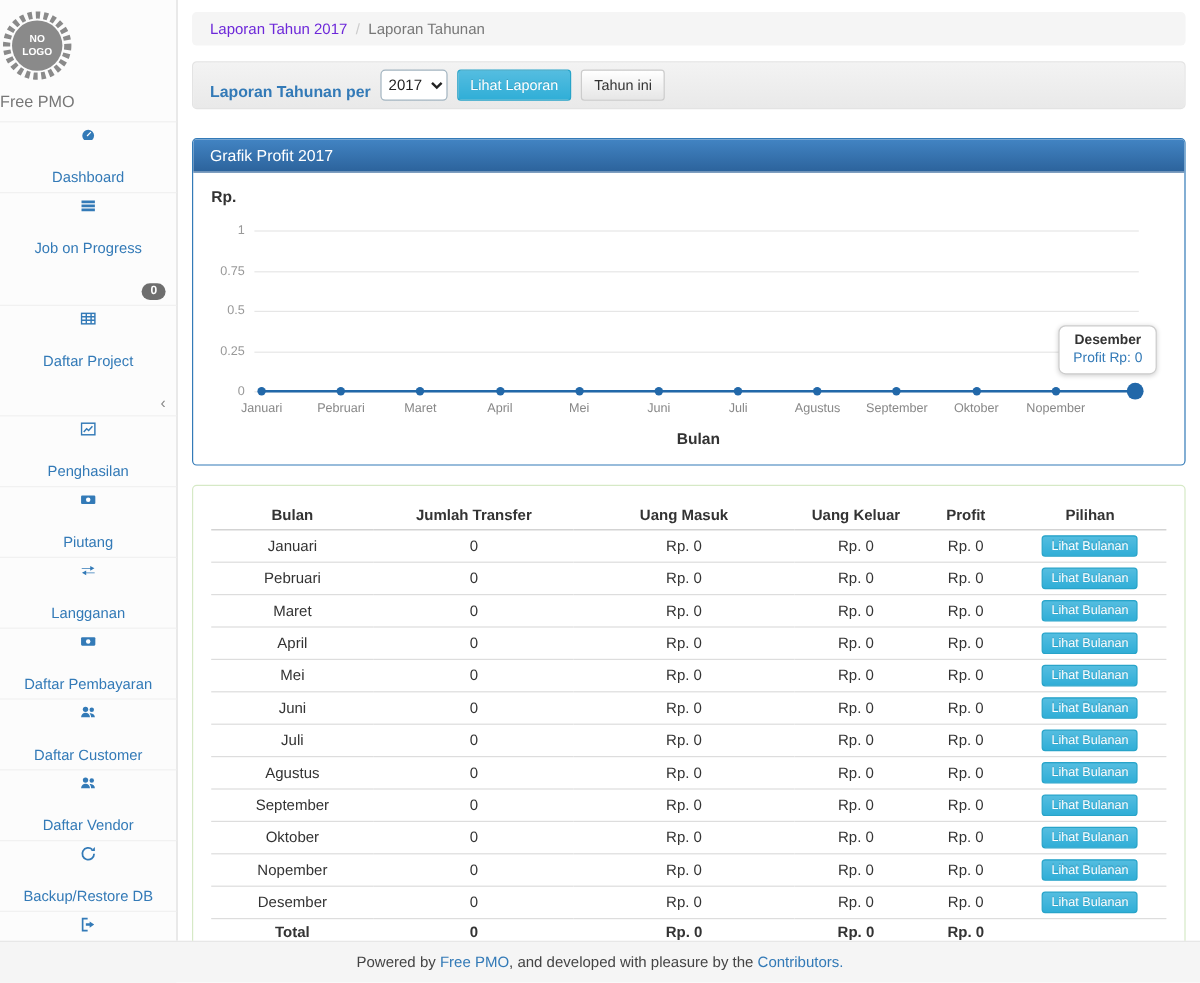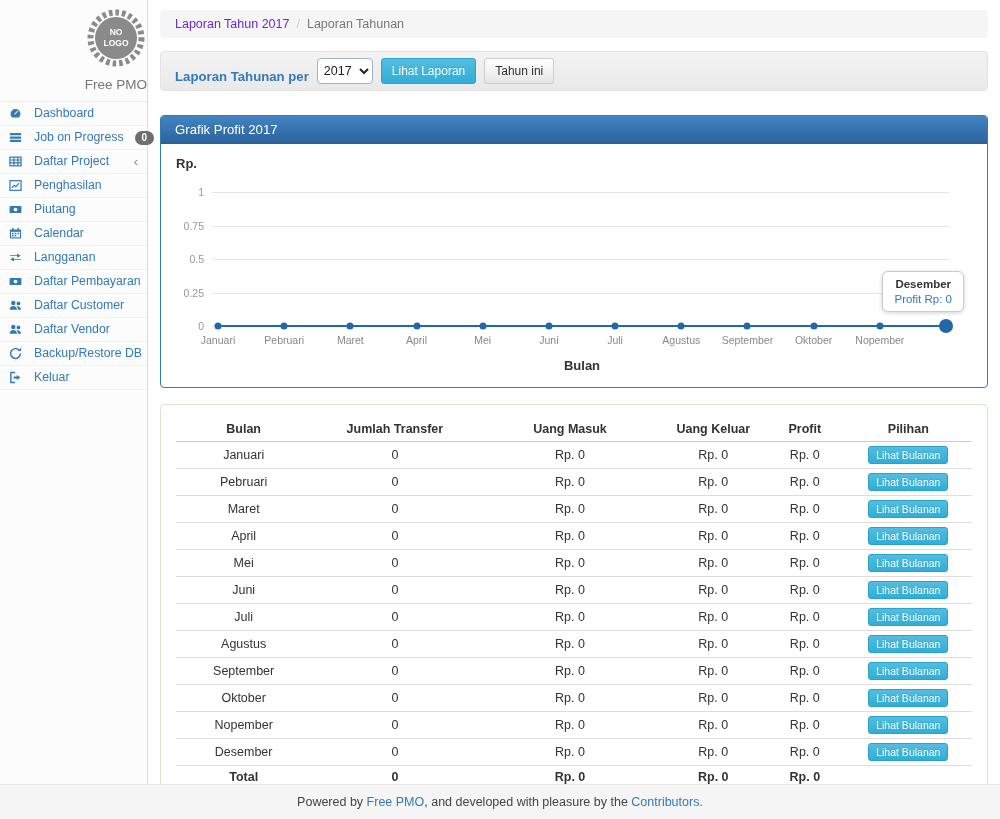--- a/index.html
+++ b/index.html
@@ -8,28 +8,29 @@
     width:1000px; height:819px; position:relative; overflow:hidden;
     font-family:"Liberation Sans", sans-serif; background:#ffffff; color:#333;
     font-size:13px;
   }
 
   
   .sidebar {
     position:absolute; left:0; top:0; width:148px; height:784px;
     background:#fcfcfc; border-right:1px solid #ddd;
   }
-  .logo-block { text-align:right; padding-top:8px; }
+  .logo-block { text-align:left; padding-top:8px; }
   .brand { color:#777; font-size:13.5px; margin-top:6px; }
   .menu { margin-top:9px; border-top:1px solid #efefef; }
   .menu-item {
-    display:flex; align-items:center; gap:11px;
+    display:flex; align-items:center; gap:21px;
     padding:4px 9px; border-bottom:1px solid #f1f1f1;
     color:#337ab7; font-size:12.3px; line-height:15px; cursor:pointer;
     white-space:nowrap;
+    flex-direction:column;
   }
   .mi-icon { width:14px; height:14px; flex:0 0 14px; display:inline-flex; }
   .mi-icon svg { fill:#337ab7; width:13px; height:13px; }
   .badge {
     margin-left:auto; background:#6e6e6e; color:#fff; font-size:10px;
     border-radius:9px; padding:2px 7px; line-height:10px; font-weight:bold;
   }
   .chevron { margin-left:auto; color:#888; font-size:13px; line-height:12px; }
 
   
@@ -185,32 +186,20 @@
         <span>Penghasilan</span>
       </div>
       <div class="menu-item">
         <span class="mi-icon">
           <svg viewBox="0 0 14 14">
             <rect x="0.6" y="3.2" width="12.8" height="7.6" rx="1"></rect>
             <circle cx="7" cy="7" r="2" fill="#fff"></circle>
           </svg>
         </span>
         <span>Piutang</span>
-      </div>
-      <div class="menu-item">
-        <span class="mi-icon">
-          <svg viewBox="0 0 14 14">
-            <rect x="1" y="2.6" width="12" height="9.8" rx="0.8"></rect>
-            <rect x="3.4" y="1" width="1.5" height="2.6"></rect>
-            <rect x="9.1" y="1" width="1.5" height="2.6"></rect>
-            <path d="M2.2 5.2h9.6v6H2.2z" fill="#fff"></path>
-            <path d="M3.2 6.2h1.8v1.5H3.2zM6.1 6.2h1.8v1.5H6.1zM9 6.2h1.8v1.5H9zM3.2 8.6h1.8v1.5H3.2zM6.1 8.6h1.8v1.5H6.1z"></path>
-          </svg>
-        </span>
-        <span>Calendar</span>
       </div>
       <div class="menu-item">
         <span class="mi-icon">
           <svg viewBox="0 0 14 14">
             <path d="M1.2 4.6h7.6V2.8L12.6 5 8.8 7.2V5.4H1.2zM12.8 9.4H5.2v1.8L1.4 9l3.8-2.2v1.8h7.6z"></path>
           </svg>
         </span>
         <span>Langganan</span>
       </div>
       <div class="menu-item">

